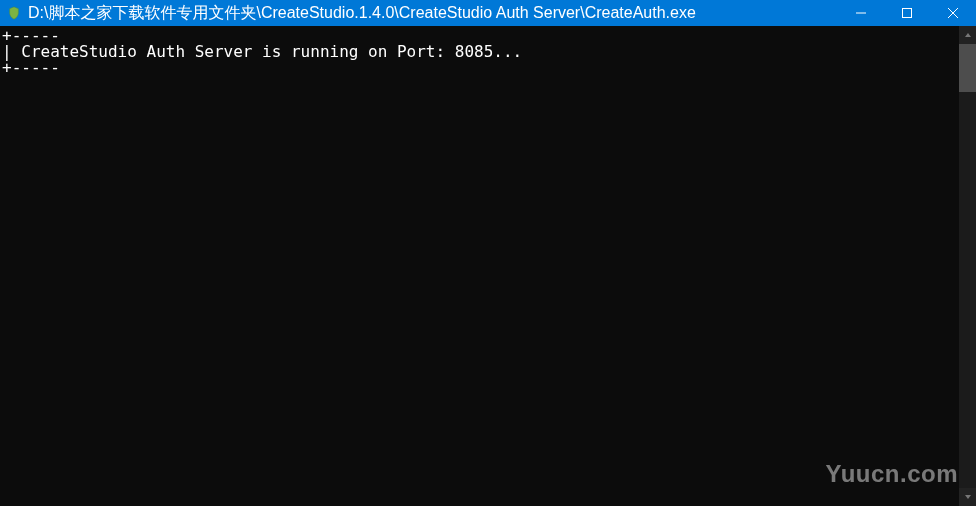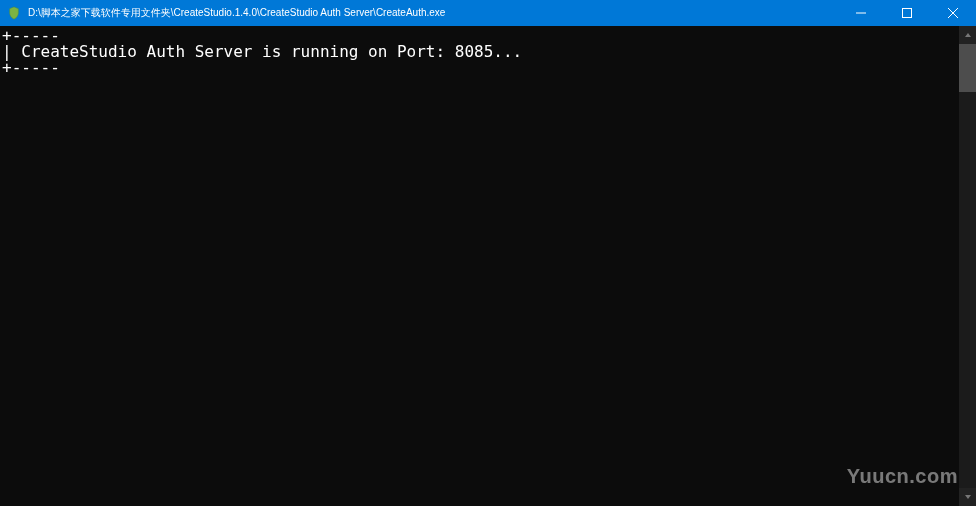--- a/index.html
+++ b/index.html
@@ -33,21 +33,21 @@
       justify-content: center;
     }
     .titlebar-icon svg {
       width: 14px;
       height: 14px;
     }
     .titlebar-title {
       flex: 1;
       white-space: nowrap;
       overflow: hidden;
-      font-size: 10px;
+      font-size: 16px;
     }
     .window-controls {
       display: flex;
       height: 100%;
     }
     .window-control {
       width: 46px;
       height: 100%;
       display: flex;
       align-items: center;
@@ -95,21 +95,21 @@
       position: absolute;
       top: 18px;
       height: 48px;
     }
     .watermark {
       position: absolute;
       right: 18px;
       bottom: 18px;
       color: rgba(255,255,255,0.45);
       font-family: Arial, sans-serif;
-      font-size: 20px;
+      font-size: 24px;
       font-weight: 700;
       pointer-events: none;
       letter-spacing: 0.5px;
     }
   </style>
 </head>
 <body>
 
 <div class="titlebar">
   <div class="titlebar-icon">

